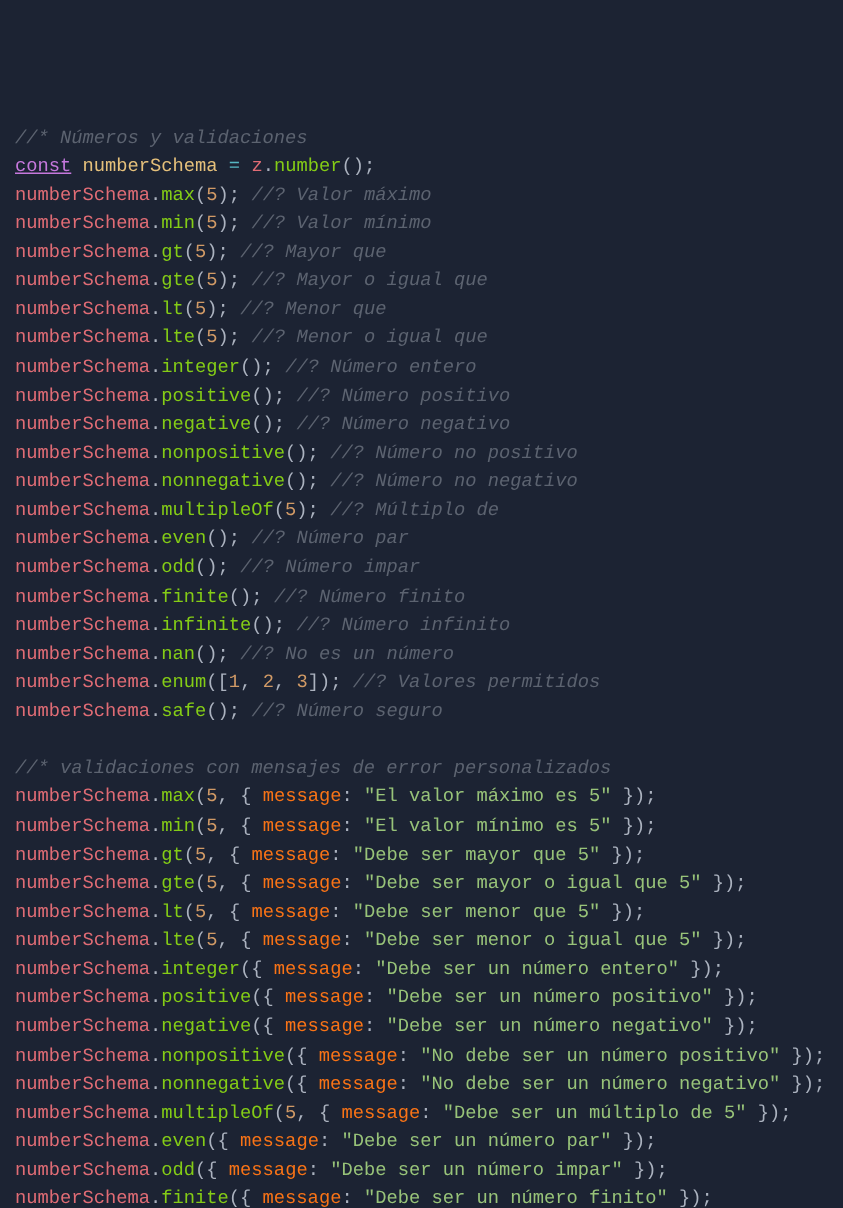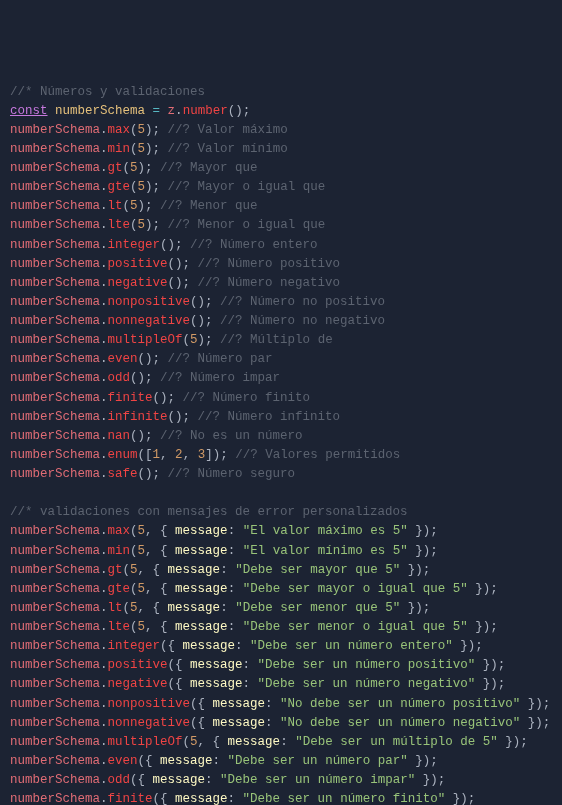--- a/index.html
+++ b/index.html
@@ -8,29 +8,29 @@
       background: #1c2333;
       font-family: 'Consolas', 'Monaco', 'Courier New', monospace;
       font-size: 12.5px;
       line-height: 1.53;
       color: #abb2bf;
       width: 562px;
       box-sizing: border-box;
       white-space: pre;
     }
     .line { display: block; }
-    .comment { color: #5c6370; }
+    .comment { color: #5c6370; font-style: italic; }
     .keyword { color: #c678dd; text-decoration: underline; }
     .variable { color: #e06c75; }
     .operator { color: #56b6c2; }
     .punct { color: #abb2bf; }
     .number { color: #d19a66; }
     .string { color: #98c379; }
-    .func { color: #ef4444; }
-    .objprop { color: #fef9c3; }
+    .func { color: #84cc16; }
+    .objprop { color: #f97316; }
     .ident { color: #e5c07b; }
   </style>
 </head>
 <body>
 
 
 
 <div id="code"><span class="line"><span class="comment">//* Números y validaciones</span></span><span class="line"><span class="keyword">const</span> <span class="ident">numberSchema</span> <span class="operator">=</span> <span class="variable">z</span><span class="punct">.</span><span class="func">number</span><span class="punct">();</span></span><span class="line"><span class="variable">numberSchema</span><span class="punct">.</span><span class="func">max</span><span class="punct">(</span><span class="number">5</span><span class="punct">);</span> <span class="comment">//? Valor máximo</span></span><span class="line"><span class="variable">numberSchema</span><span class="punct">.</span><span class="func">min</span><span class="punct">(</span><span class="number">5</span><span class="punct">);</span> <span class="comment">//? Valor mínimo</span></span><span class="line"><span class="variable">numberSchema</span><span class="punct">.</span><span class="func">gt</span><span class="punct">(</span><span class="number">5</span><span class="punct">);</span> <span class="comment">//? Mayor que</span></span><span class="line"><span class="variable">numberSchema</span><span class="punct">.</span><span class="func">gte</span><span class="punct">(</span><span class="number">5</span><span class="punct">);</span> <span class="comment">//? Mayor o igual que</span></span><span class="line"><span class="variable">numberSchema</span><span class="punct">.</span><span class="func">lt</span><span class="punct">(</span><span class="number">5</span><span class="punct">);</span> <span class="comment">//? Menor que</span></span><span class="line"><span class="variable">numberSchema</span><span class="punct">.</span><span class="func">lte</span><span class="punct">(</span><span class="number">5</span><span class="punct">);</span> <span class="comment">//? Menor o igual que</span></span><span class="line"><span class="variable">numberSchema</span><span class="punct">.</span><span class="func">integer</span><span class="punct">(</span><span class="punct">);</span> <span class="comment">//? Número entero</span></span><span class="line"><span class="variable">numberSchema</span><span class="punct">.</span><span class="func">positive</span><span class="punct">(</span><span class="punct">);</span> <span class="comment">//? Número positivo</span></span><span class="line"><span class="variable">numberSchema</span><span class="punct">.</span><span class="func">negative</span><span class="punct">(</span><span class="punct">);</span> <span class="comment">//? Número negativo</span></span><span class="line"><span class="variable">numberSchema</span><span class="punct">.</span><span class="func">nonpositive</span><span class="punct">(</span><span class="punct">);</span> <span class="comment">//? Número no positivo</span></span><span class="line"><span class="variable">numberSchema</span><span class="punct">.</span><span class="func">nonnegative</span><span class="punct">(</span><span class="punct">);</span> <span class="comment">//? Número no negativo</span></span><span class="line"><span class="variable">numberSchema</span><span class="punct">.</span><span class="func">multipleOf</span><span class="punct">(</span><span class="number">5</span><span class="punct">);</span> <span class="comment">//? Múltiplo de</span></span><span class="line"><span class="variable">numberSchema</span><span class="punct">.</span><span class="func">even</span><span class="punct">(</span><span class="punct">);</span> <span class="comment">//? Número par</span></span><span class="line"><span class="variable">numberSchema</span><span class="punct">.</span><span class="func">odd</span><span class="punct">(</span><span class="punct">);</span> <span class="comment">//? Número impar</span></span><span class="line"><span class="variable">numberSchema</span><span class="punct">.</span><span class="func">finite</span><span class="punct">(</span><span class="punct">);</span> <span class="comment">//? Número finito</span></span><span class="line"><span class="variable">numberSchema</span><span class="punct">.</span><span class="func">infinite</span><span class="punct">(</span><span class="punct">);</span> <span class="comment">//? Número infinito</span></span><span class="line"><span class="variable">numberSchema</span><span class="punct">.</span><span class="func">nan</span><span class="punct">(</span><span class="punct">);</span> <span class="comment">//? No es un número</span></span><span class="line"><span class="variable">numberSchema</span><span class="punct">.</span><span class="func">enum</span><span class="punct">(</span><span class="punct">[</span><span class="number">1</span><span class="punct">, </span><span class="number">2</span><span class="punct">, </span><span class="number">3</span><span class="punct">]</span><span class="punct">);</span> <span class="comment">//? Valores permitidos</span></span><span class="line"><span class="variable">numberSchema</span><span class="punct">.</span><span class="func">safe</span><span class="punct">(</span><span class="punct">);</span> <span class="comment">//? Número seguro</span></span><span class="line">&nbsp;</span><span class="line"><span class="comment">//* validaciones con mensajes de error personalizados</span></span><span class="line"><span class="variable">numberSchema</span><span class="punct">.</span><span class="func">max</span><span class="punct">(</span><span class="number">5</span><span class="punct">, </span><span class="punct">{ </span><span class="objprop">message</span><span class="punct">: </span><span class="string">"El valor máximo es 5"</span><span class="punct"> }</span><span class="punct">);</span></span><span class="line"><span class="variable">numberSchema</span><span class="punct">.</span><span class="func">min</span><span class="punct">(</span><span class="number">5</span><span class="punct">, </span><span class="punct">{ </span><span class="objprop">message</span><span class="punct">: </span><span class="string">"El valor mínimo es 5"</span><span class="punct"> }</span><span class="punct">);</span></span><span class="line"><span class="variable">numberSchema</span><span class="punct">.</span><span class="func">gt</span><span class="punct">(</span><span class="number">5</span><span class="punct">, </span><span class="punct">{ </span><span class="objprop">message</span><span class="punct">: </span><span class="string">"Debe ser mayor que 5"</span><span class="punct"> }</span><span class="punct">);</span></span><span class="line"><span class="variable">numberSchema</span><span class="punct">.</span><span class="func">gte</span><span class="punct">(</span><span class="number">5</span><span class="punct">, </span><span class="punct">{ </span><span class="objprop">message</span><span class="punct">: </span><span class="string">"Debe ser mayor o igual que 5"</span><span class="punct"> }</span><span class="punct">);</span></span><span class="line"><span class="variable">numberSchema</span><span class="punct">.</span><span class="func">lt</span><span class="punct">(</span><span class="number">5</span><span class="punct">, </span><span class="punct">{ </span><span class="objprop">message</span><span class="punct">: </span><span class="string">"Debe ser menor que 5"</span><span class="punct"> }</span><span class="punct">);</span></span><span class="line"><span class="variable">numberSchema</span><span class="punct">.</span><span class="func">lte</span><span class="punct">(</span><span class="number">5</span><span class="punct">, </span><span class="punct">{ </span><span class="objprop">message</span><span class="punct">: </span><span class="string">"Debe ser menor o igual que 5"</span><span class="punct"> }</span><span class="punct">);</span></span><span class="line"><span class="variable">numberSchema</span><span class="punct">.</span><span class="func">integer</span><span class="punct">(</span><span class="punct">{ </span><span class="objprop">message</span><span class="punct">: </span><span class="string">"Debe ser un número entero"</span><span class="punct"> }</span><span class="punct">);</span></span><span class="line"><span class="variable">numberSchema</span><span class="punct">.</span><span class="func">positive</span><span class="punct">(</span><span class="punct">{ </span><span class="objprop">message</span><span class="punct">: </span><span class="string">"Debe ser un número positivo"</span><span class="punct"> }</span><span class="punct">);</span></span><span class="line"><span class="variable">numberSchema</span><span class="punct">.</span><span class="func">negative</span><span class="punct">(</span><span class="punct">{ </span><span class="objprop">message</span><span class="punct">: </span><span class="string">"Debe ser un número negativo"</span><span class="punct"> }</span><span class="punct">);</span></span><span class="line"><span class="variable">numberSchema</span><span class="punct">.</span><span class="func">nonpositive</span><span class="punct">(</span><span class="punct">{ </span><span class="objprop">message</span><span class="punct">: </span><span class="string">"No debe ser un número positivo"</span><span class="punct"> }</span><span class="punct">);</span></span><span class="line"><span class="variable">numberSchema</span><span class="punct">.</span><span class="func">nonnegative</span><span class="punct">(</span><span class="punct">{ </span><span class="objprop">message</span><span class="punct">: </span><span class="string">"No debe ser un número negativo"</span><span class="punct"> }</span><span class="punct">);</span></span><span class="line"><span class="variable">numberSchema</span><span class="punct">.</span><span class="func">multipleOf</span><span class="punct">(</span><span class="number">5</span><span class="punct">, </span><span class="punct">{ </span><span class="objprop">message</span><span class="punct">: </span><span class="string">"Debe ser un múltiplo de 5"</span><span class="punct"> }</span><span class="punct">);</span></span><span class="line"><span class="variable">numberSchema</span><span class="punct">.</span><span class="func">even</span><span class="punct">(</span><span class="punct">{ </span><span class="objprop">message</span><span class="punct">: </span><span class="string">"Debe ser un número par"</span><span class="punct"> }</span><span class="punct">);</span></span><span class="line"><span class="variable">numberSchema</span><span class="punct">.</span><span class="func">odd</span><span class="punct">(</span><span class="punct">{ </span><span class="objprop">message</span><span class="punct">: </span><span class="string">"Debe ser un número impar"</span><span class="punct"> }</span><span class="punct">);</span></span><span class="line"><span class="variable">numberSchema</span><span class="punct">.</span><span class="func">finite</span><span class="punct">(</span><span class="punct">{ </span><span class="objprop">message</span><span class="punct">: </span><span class="string">"Debe ser un número finito"</span><span class="punct"> }</span><span class="punct">);</span></span></div>
 
 

